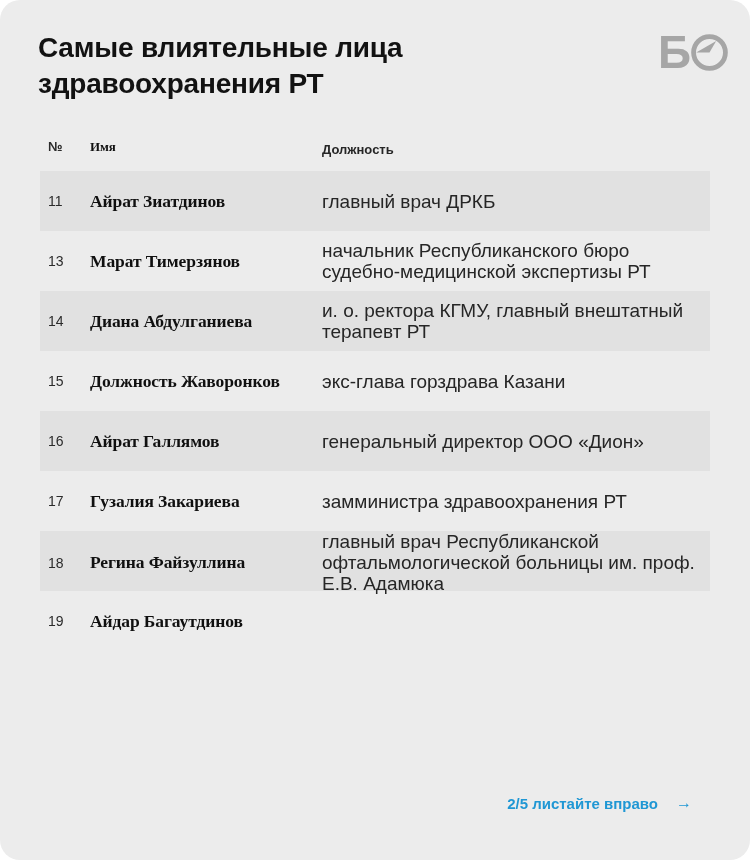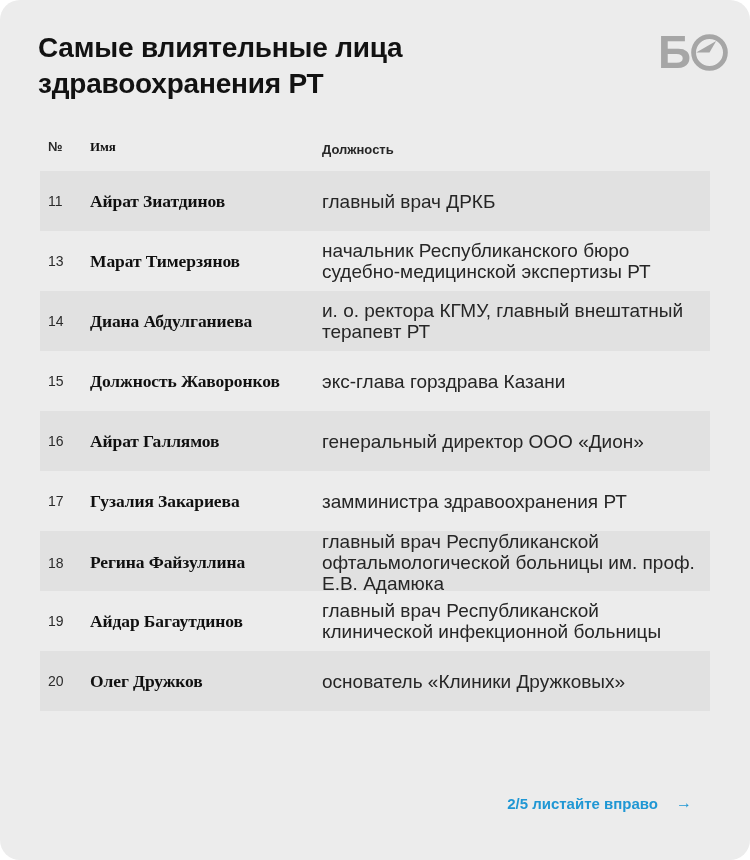--- a/index.html
+++ b/index.html
@@ -149,26 +149,20 @@
       <span class="cell-pos">замминистра здравоохранения РТ</span>
     </div>
     <div class="trow">
       <span class="cell-num">18</span>
       <span class="cell-name">Регина Файзуллина</span>
       <span class="cell-pos">главный врач Республиканской офтальмологической больницы им. проф. Е.В. Адамюка</span>
     </div>
     <div class="trow">
       <span class="cell-num">19</span>
       <span class="cell-name">Айдар Багаутдинов</span>
-      <span class="cell-pos">главный врач Республиканской клинической инфекционной больницы</span>
-    </div>
-    <div class="trow">
-      <span class="cell-num">20</span>
-      <span class="cell-name">Олег Дружков</span>
-      <span class="cell-pos">основатель «Клиники Дружковых»</span>
     </div>
   </div>
 
   <div class="pagination">
     <span>2/5 листайте вправо</span>
     <span class="arrow">→</span>
   </div>
 
 </div>
 

